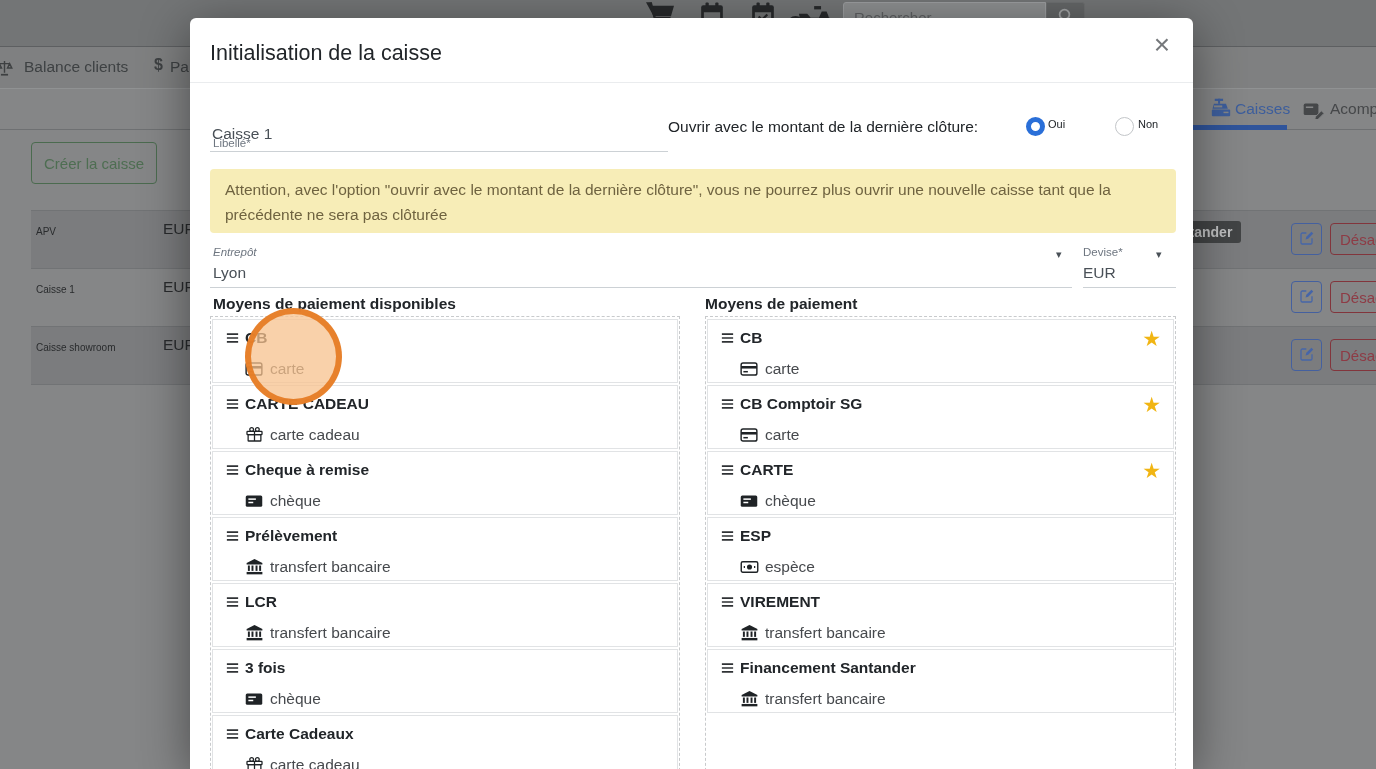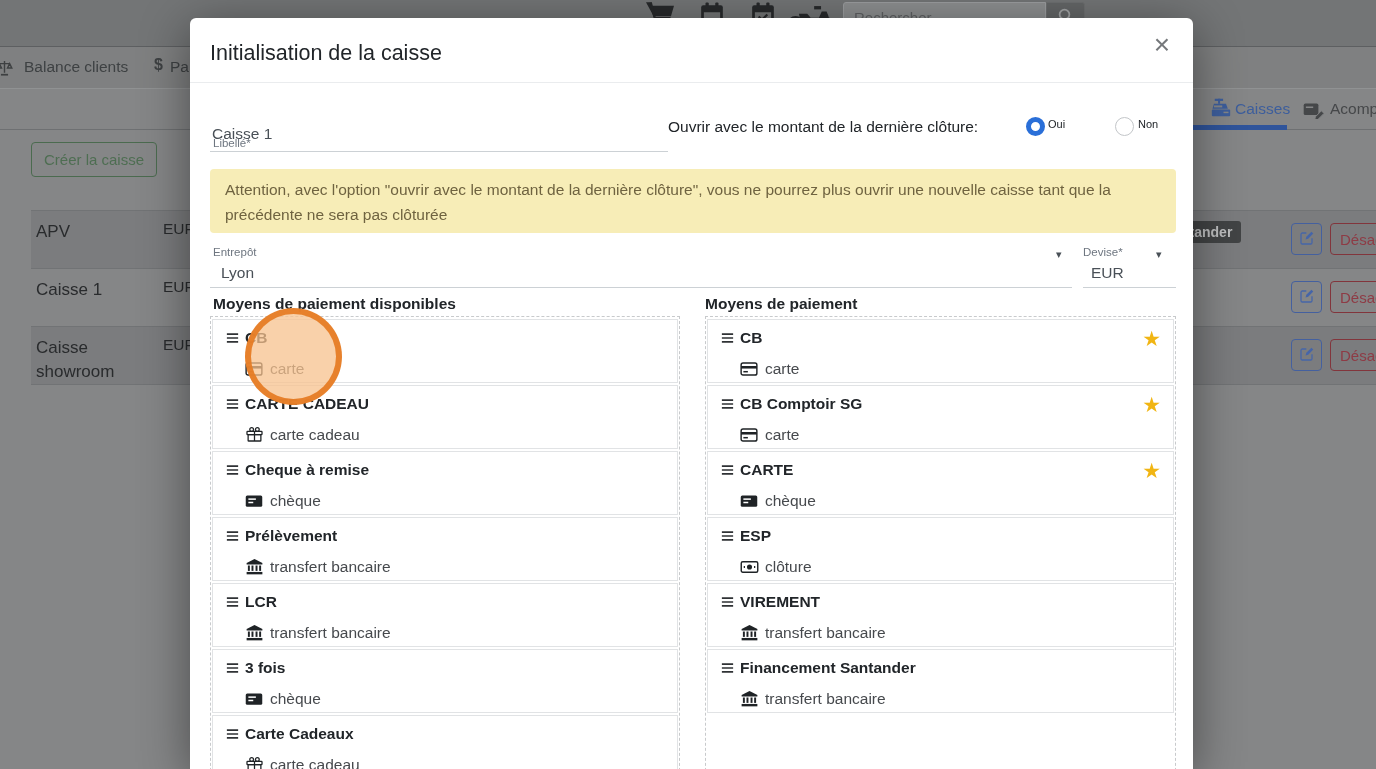--- a/index.html
+++ b/index.html
@@ -21,30 +21,30 @@
 
   #subnav{position:absolute;left:0;top:48px;right:0;height:40px;z-index:1;}
   .subnav-lbl{position:absolute;font-size:15.5px;color:#3e4143;}
   #card-bg{position:absolute;left:0;top:88px;right:0;bottom:0;background:#858687;border-top:1px solid #909293;z-index:1;}
   #tab-line{position:absolute;left:0;top:129px;right:0;height:1px;background:#6e7072;z-index:2;}
   .cardtab{position:absolute;font-size:15.5px;z-index:2;}
   .tab-blue{color:#3d5e9c;}
   .tab-gray{color:#454749;}
   #caisses-underline{position:absolute;left:1180px;top:125px;width:107px;height:5px;background:#2f549b;z-index:2;}
 
-  #create-btn{position:absolute;left:31px;top:142px;width:126px;height:35px;background:transparent;
+  #create-btn{position:absolute;left:31px;top:142px;width:126px;height:42px;background:transparent;
     border:1px solid #4b6b4f;border-radius:4px;color:#4e6e52;font:15px "Liberation Sans",sans-serif;cursor:pointer;z-index:2;}
 
   #bg-table{position:absolute;left:31px;top:184px;width:1420px;z-index:2;}
   #bg-thead{position:relative;height:27px;border-bottom:1px solid #717375;}
   #bg-thead span{position:absolute;top:3px;font-size:15.5px;font-weight:700;color:#000000;margin-top:36px;}
   .th-lib{left:5px;} .th-dev{left:132px;}
   .bg-row{position:relative;height:58px;border-bottom:1px solid #717375;}
   #bg-rows .bg-row:nth-child(odd){background:#7b7c7e;}
-  .c-lib{position:absolute;left:5px;top:9px;width:105px;font-size:17px;color:#292b2d;line-height:24px;}
+  .c-lib{position:absolute;left:5px;top:9px;width:105px;font-size:10px;color:#292b2d;line-height:24px;}
   .c-dev{position:absolute;left:132px;top:9px;font-size:15.5px;color:#292b2d;}
   .row-badge{position:absolute;left:1141px;top:10px;background:#424445;color:#bfc0c1;font-size:14px;font-weight:600;
     border-radius:3px;padding:3px 9px;}
   .btn-edit{position:absolute;left:1260px;top:12px;width:31px;height:32px;background:transparent;
     border:1px solid #44609f;border-radius:4px;color:#4565a9;display:flex;align-items:center;justify-content:center;cursor:pointer;}
   .btn-desac{position:absolute;left:1299px;top:12px;width:95px;height:32px;background:transparent;text-align:left;
     border:1px solid #82353c;border-radius:4px;color:#8e3b45;font:15px "Liberation Sans",sans-serif;padding:0 0 0 9px;cursor:pointer;}
 
   
   #modal{position:absolute;left:190px;top:18px;width:1003px;height:751px;background:#ffffff;
@@ -54,21 +54,21 @@
   #modal-close{position:absolute;right:17px;top:12px;font-size:28px;font-weight:300;color:#75787b;background:none;border:none;cursor:pointer;line-height:1;}
   .tiny-label{position:absolute;font-size:11.5px;color:#6e7680;}
   .line-input{border:none;border-bottom:1px solid #ccd1d5;background:transparent;font:15.5px "Liberation Sans",sans-serif;color:#495057;padding:0 0 6px 2px;outline:none;}
   #libelle-input{position:absolute;left:20px;top:104px;width:458px;height:30px;}
   #radio-question{position:absolute;left:478px;top:100px;font-size:15.5px;color:#212529;}
   .radio{display:inline-block;width:19px;height:19px;border-radius:50%;background:#fff;border:1px solid #c3c6c9;}
   .radio.sel{border:5px solid #2a6fd8;}
   .radio-lbl{position:absolute;font-size:11px;color:#212529;}
   #warning{position:absolute;left:20px;top:151px;width:966px;height:64px;background:#f7edb7;border-radius:4px;
     color:#6f6340;font-size:15.5px;line-height:25px;padding:8px 15px;}
-  .sel-value{position:absolute;font-size:15.5px;color:#495057;margin-left:8px;}
+  .sel-value{position:absolute;font-size:15.5px;color:#495057;}
   .underline{position:absolute;height:1px;background:#ccd1d5;}
   .caret{position:absolute;font-size:11px;color:#495057;}
   .col-title{position:absolute;top:277px;font-size:15.5px;font-weight:600;color:#212529;}
   .pm-list{position:absolute;top:298px;height:470px;border:1px dashed #c8cacc;padding:0 1px;}
   #list-available{left:20px;width:470px;}
   #list-selected{left:515px;width:471px;}
   .pm-item{position:relative;height:64px;margin:2px 0;border:1px solid #e1e3e5;background:#fff;padding:9px 12px 0 12px;}
   .pm-head{display:flex;align-items:center;gap:5px;}
   .pm-bars{display:inline-flex;color:#2f3235;cursor:grab;}
   .pm-name{font-size:15.5px;font-weight:600;color:#212529;white-space:nowrap;}
@@ -225,21 +225,21 @@
   <input id="libelle-input" class="line-input" value="Caisse 1" style="">
 
   <span id="radio-question">Ouvrir avec le montant de la dernière clôture:</span>
   <span class="radio abs sel" id="radio-oui-circle" style="left:836px;top:99px;"></span>
   <span class="radio-lbl" style="left:858px;top:100px;">Oui</span>
   <span class="radio abs" id="radio-non-circle" style="left:925px;top:99px;"></span>
   <span class="radio-lbl" style="left:948px;top:100px;">Non</span>
 
   <div id="warning">Attention, avec l'option "ouvrir avec le montant de la dernière clôture", vous ne pourrez plus ouvrir une nouvelle caisse tant que la précédente ne sera pas clôturée</div>
 
-  <span class="tiny-label" style="left:23px;top:228px;">Entrepôt</span>
+  <span class="tiny-label" style="left:23px;top:228px;font-style:italic;">Entrepôt</span>
   <span class="sel-value" style="left:23px;top:246px;">Lyon</span>
   <span class="caret" style="left:866px;top:230px;">▾</span>
   <div class="underline" style="left:20px;top:269px;width:862px;"></div>
 
   <span class="tiny-label" style="left:893px;top:228px;">Devise*</span>
   <span class="sel-value" style="left:893px;top:246px;">EUR</span>
   <span class="caret" style="left:966px;top:230px;">▾</span>
   <div class="underline" style="left:893px;top:269px;width:93px;"></div>
 
   <span class="col-title" style="left:23px;">Moyens de paiement disponibles</span>
@@ -488,21 +488,21 @@
     </div>
     <div class="pm-sub">
       <span class="pm-type-icon">
             <svg viewBox="0 0 24 24" width="21" height="18">
               <rect x="1" y="5" width="22" height="14" rx="2" fill="none" stroke="currentColor" stroke-width="1.9"></rect>
               <circle cx="12" cy="12" r="3.4" fill="currentColor"></circle>
               <rect x="4.3" y="10.7" width="1.7" height="2.6" fill="currentColor"></rect>
               <rect x="18" y="10.7" width="1.7" height="2.6" fill="currentColor"></rect>
             </svg>
           </span>
-      <span class="pm-type">clôture</span>
+      <span class="pm-type">espèce</span>
     </div>
 
   </div>
 
   <div class="pm-item">
     <div class="pm-head">
       <span class="pm-bars">
         <svg viewBox="0 0 24 22" width="15" height="14">
               <path fill="currentColor" d="M3 3.5h18v2.6H3zM3 9.7h18v2.6H3zM3 15.9h18v2.6H3z"></path>
             </svg>

